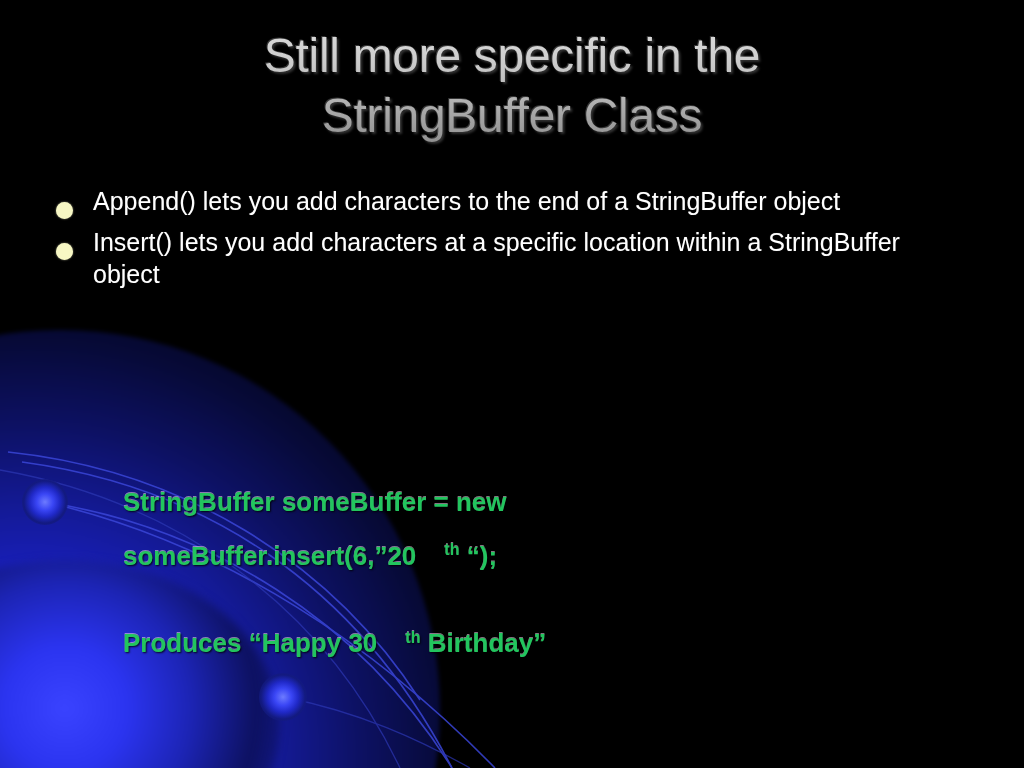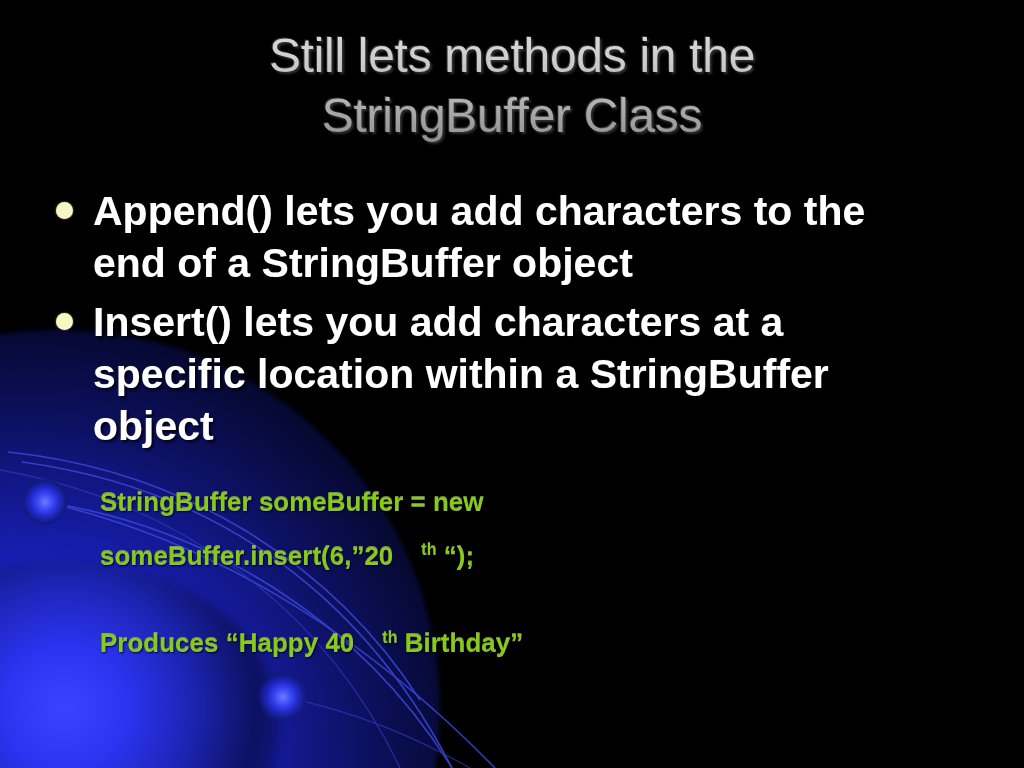--- a/index.html
+++ b/index.html
@@ -116,35 +116,35 @@
     height: 17px;
     border-radius: 50%;
     background: #f7f7c4;
     margin-top: 16px;
     margin-right: 20px;
     box-shadow: 0 0 2px rgba(255,255,210,0.6);
   }
   .bullet-text {
     flex: 1 1 auto;
     color: #ffffff;
-    font-size: 41px;
+    font-size: 25px;
     line-height: 1.26;
-    font-weight: 700;
+    font-weight: 400;
     text-shadow: 2px 2px 3px rgba(0,0,0,0.9),
                  0 0 1px rgba(255,255,255,0.35);
     max-width: 835px;
   }
 
   
   .code-block {
     position: absolute;
-    left: 100px;
+    left: 123px;
     top: 487px;
     width: 790px;
-    color: #84cc16;
+    color: #22c55e;
     font-size: 26px;
     font-weight: bold;
     line-height: 1.22;
     text-shadow: 1px 1px 2px rgba(0,0,0,0.85),
                  0 -1px 0 rgba(255,220,245,0.55);
   }
   .code-line { white-space: nowrap; }
   .code-cont {
     white-space: nowrap;
     padding-left: 34px;
@@ -178,21 +178,21 @@
         <path d="M 0 470 C 170 500, 320 600, 400 768"></path>
         <path d="M 283 697 C 360 712, 420 740, 470 768"></path>
       </g>
     </svg>
 
     <div class="node node-a"></div>
     <div class="node node-b"></div>
   </div>
 
   <div class="title">
-    <span class="title-line">Still lets methods in the</span>
+    <span class="title-line">Still more specific in the</span>
     <span class="title-line">StringBuffer Class</span>
   </div>
 
   <div class="body">
 
     <div class="bullet-row">
       <div class="bullet-dot"></div>
       <div class="bullet-text">Append() lets you add characters to the end of a StringBuffer object</div>
     </div>
 
@@ -206,17 +206,17 @@
   <div class="code-block">
 
     <div class="code-line">StringBuffer someBuffer = new</div>
 
     <div class="code-gap"></div>
 
     <div class="code-line"><span>someBuffer.insert(6,”20</span><sup>th</sup><span> “);</span></div>
 
     <div class="code-gap-lg"></div>
 
-    <div class="code-line"><span>Produces “Happy 40</span><sup>th</sup><span> Birthday”</span></div>
+    <div class="code-line"><span>Produces “Happy 30</span><sup>th</sup><span> Birthday”</span></div>
 
   </div>
 
 </div>
 
 </body></html>

